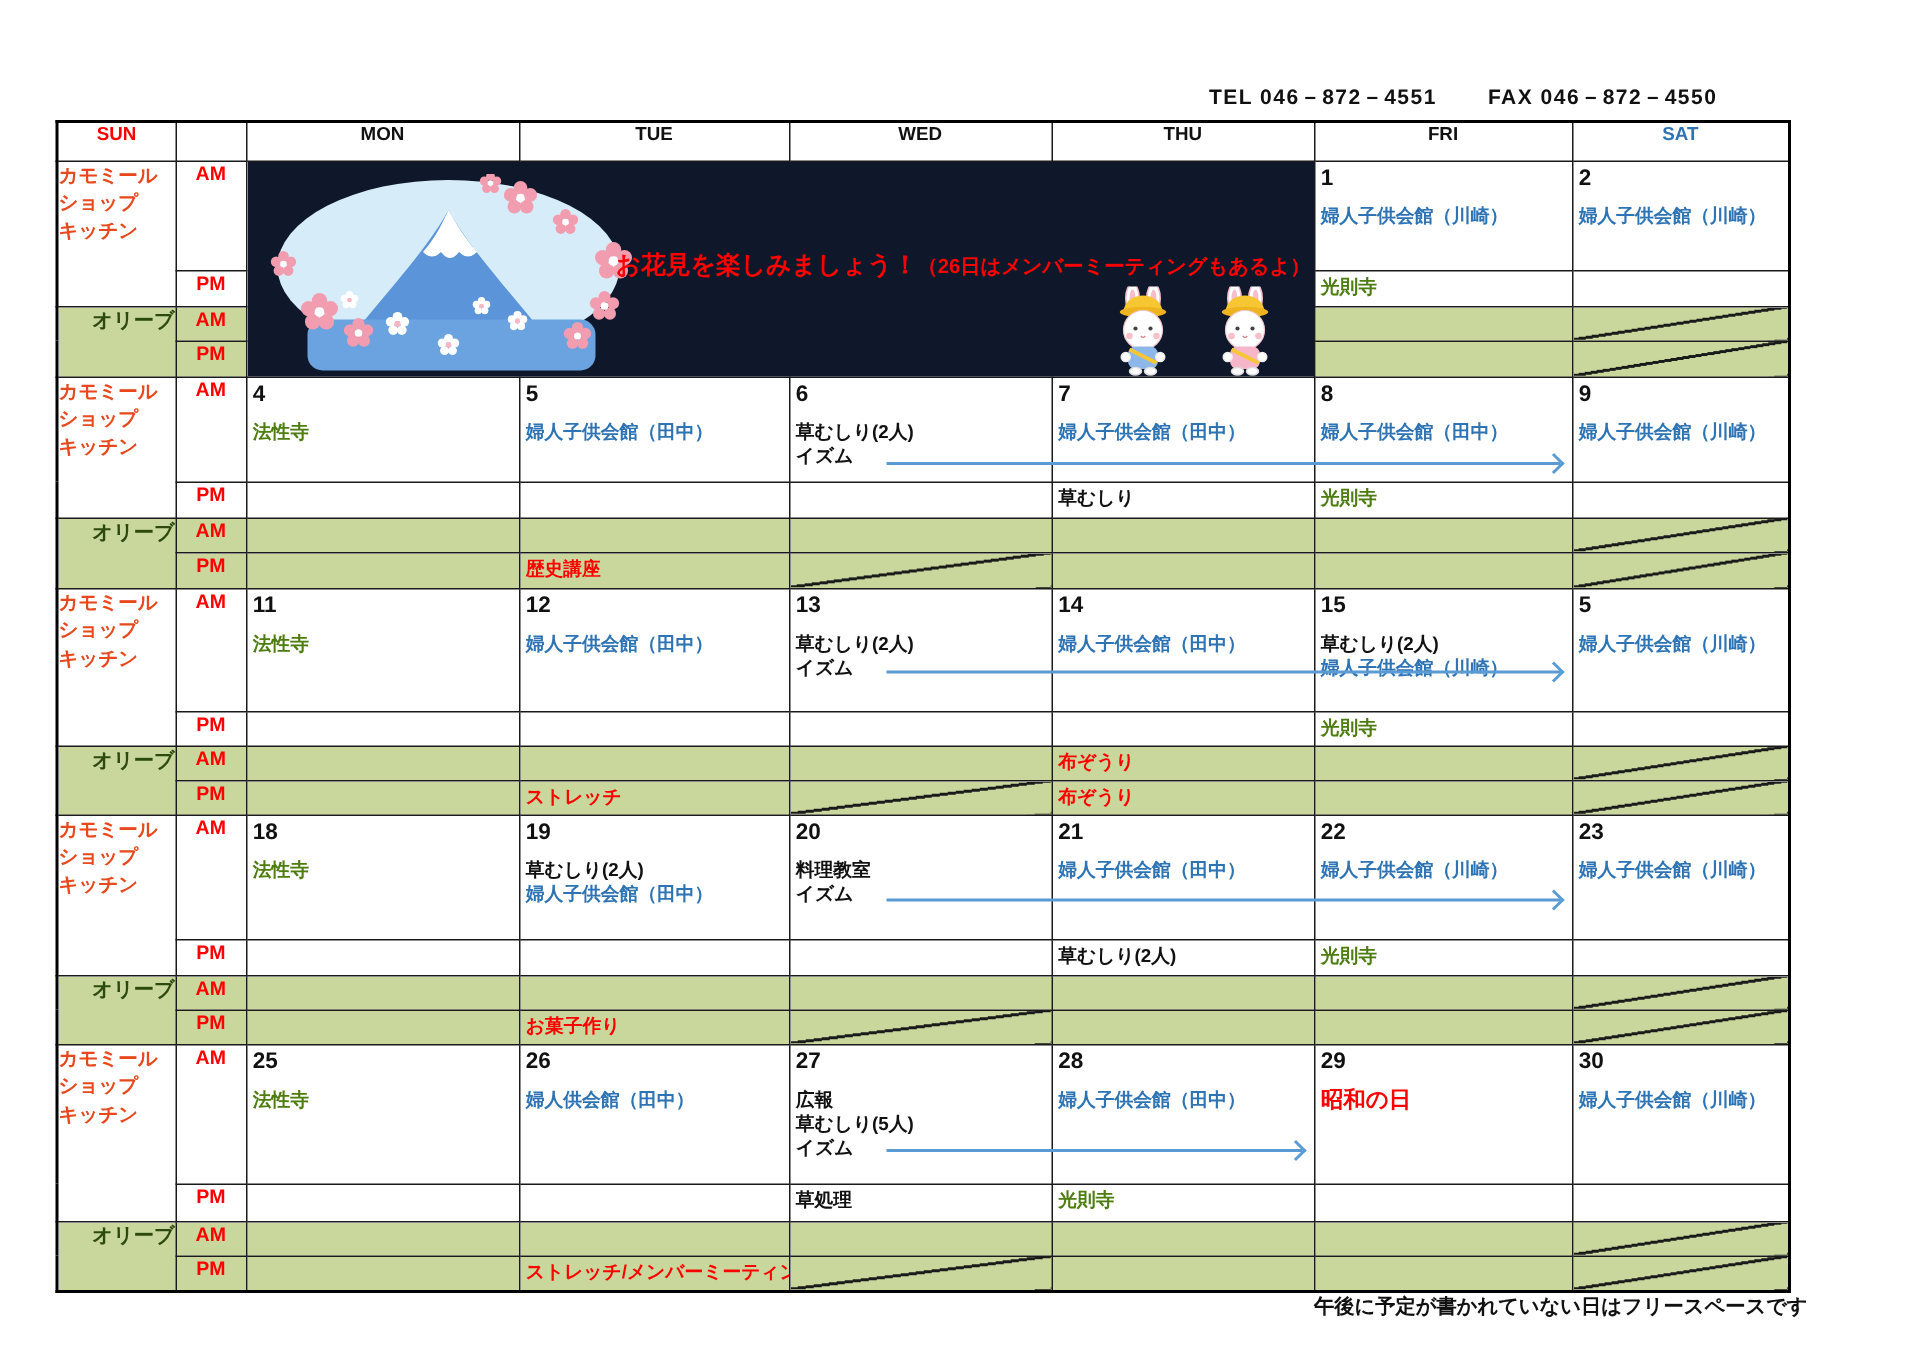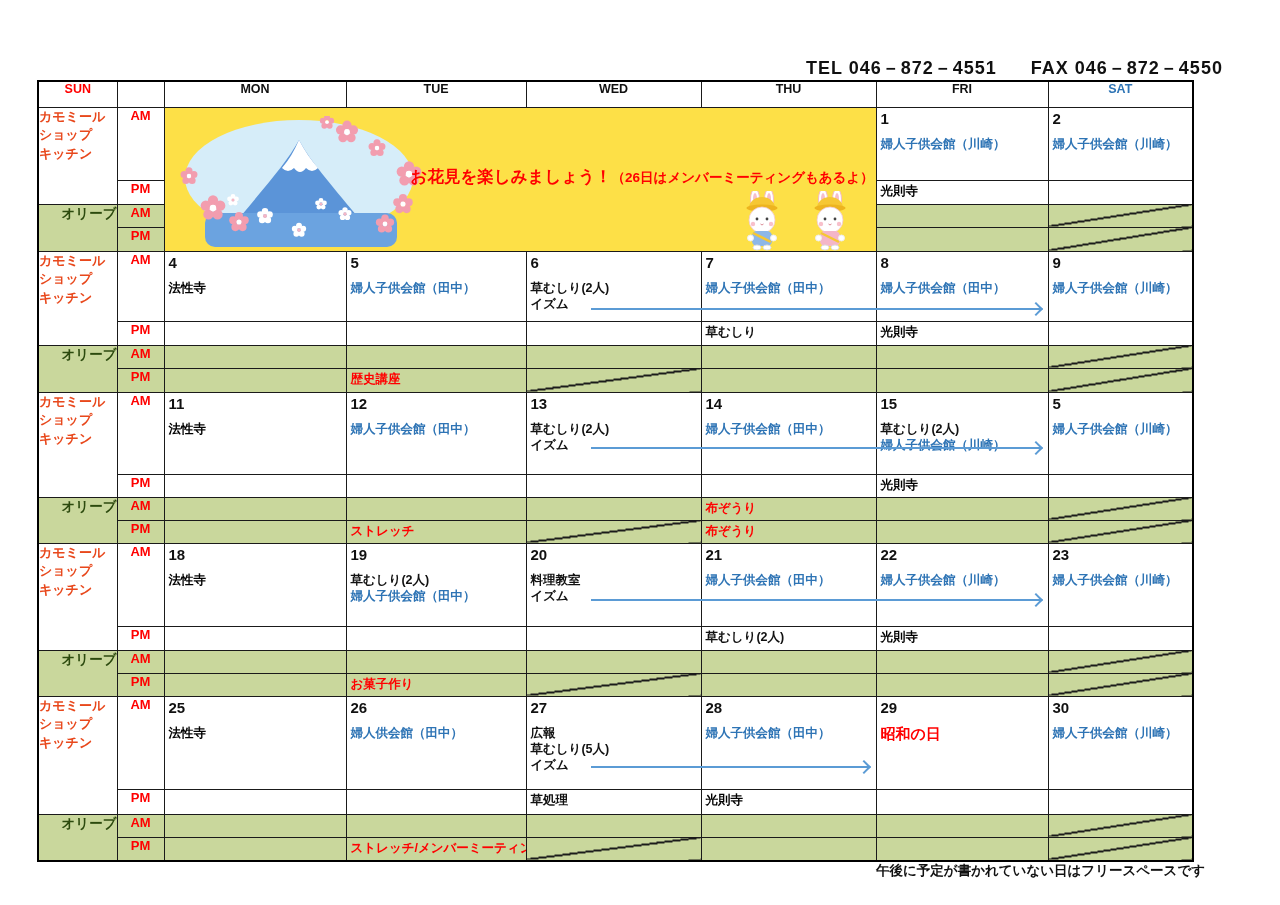--- a/index.html
+++ b/index.html
@@ -2,40 +2,40 @@
 <html lang="ja"><head>
 <meta charset="utf-8">
 <style>
   html,body{margin:0;padding:0;background:#fff;}
   .page{position:relative;width:1280px;height:905px;background:#ffffff;overflow:hidden;
         font-family:"Liberation Sans","DejaVu Sans",sans-serif;color:#111;}
   
   .title{position:absolute;left:40px;top:18px;font-size:21px;font-weight:bold;white-space:nowrap;letter-spacing:.5px;}
   .t-orange{color:#e8481c;margin-left:16px;}
   .t-blue{color:#2e74b5;}
-  .contact{position:absolute;left:806px;top:56px;font-size:18px;font-weight:bold;white-space:nowrap;letter-spacing:1px;}
+  .contact{position:absolute;left:806px;top:56px;font-size:14px;font-weight:bold;white-space:nowrap;letter-spacing:1px;}
   .contact .fax{margin-left:34px;}
   
   table.cal{position:absolute;left:37px;top:80px;width:1155px;border-collapse:collapse;table-layout:fixed;background:#fff;border:2px solid #000;}
   table.cal td,table.cal th{border:1px solid #1a1a1a;padding:0;vertical-align:top;overflow:hidden;}
   thead th{font-size:12.5px;font-weight:bold;text-align:center;vertical-align:middle;background:#fff;}
-  .c-red{color:#ff0000;} .c-blue{color:#2e74b5;} .c-purple{color:#000000;} .c-black{color:#111;}
+  .c-red{color:#ff0000;} .c-blue{color:#2e74b5;} .c-purple{color:#4d7c0f;} .c-black{color:#111;}
   .glabel{vertical-align:middle;font-weight:bold;color:#e8481c;font-size:13px;line-height:1.45;padding-left:7px;background:#fff;}
   .olabel{vertical-align:middle;font-weight:bold;color:#2c4a0e;font-size:13.5px;padding-left:6px;text-align:right;}
   .ampm{vertical-align:middle;text-align:center;color:#ff0000;font-weight:bold;font-size:13px;}
   .olive-bg{background:#c9d79c;}
   .slash{background-image:linear-gradient(to bottom right,transparent calc(50% - 1px),#1a1a1a calc(50% - 1px),#1a1a1a calc(50% + 1px),transparent calc(50% + 1px));}
   .date{font-size:15px;font-weight:bold;line-height:1.15;padding:2px 0 0 4px;color:#111;}
   .evs{padding-top:9px;}
   .ev{display:block;font-weight:bold;font-size:12.5px;line-height:1.3;padding-left:4px;white-space:nowrap;}
   .ev.big{font-size:15px;line-height:1.2;}
   .pmcell .ev,.ocell .ev{padding-top:2px;}
   .am-sep td{border-bottom-width:2px;}
   
-  .annc{position:relative;background:#fde047;}
+  .annc{position:relative;background:#0f172a;}
   .annc-text{position:absolute;left:246px;top:58px;color:#ff0000;font-weight:bold;white-space:nowrap;}
   .annc-main{font-size:16.5px;}
   .annc-sub{font-size:13.5px;}
   .fuji{position:absolute;left:12px;top:8px;}
   .bunnies{position:absolute;right:4px;bottom:0px;}
   
   #arrows{position:absolute;left:0;top:0;width:1280px;height:905px;pointer-events:none;}
   .arrow{position:absolute;border-top:2px solid #5b9bd5;}
   .arrow::after{content:"";position:absolute;right:-1px;top:-6px;width:8px;height:8px;
                 border-top:2px solid #5b9bd5;border-right:2px solid #5b9bd5;transform:rotate(45deg);}

